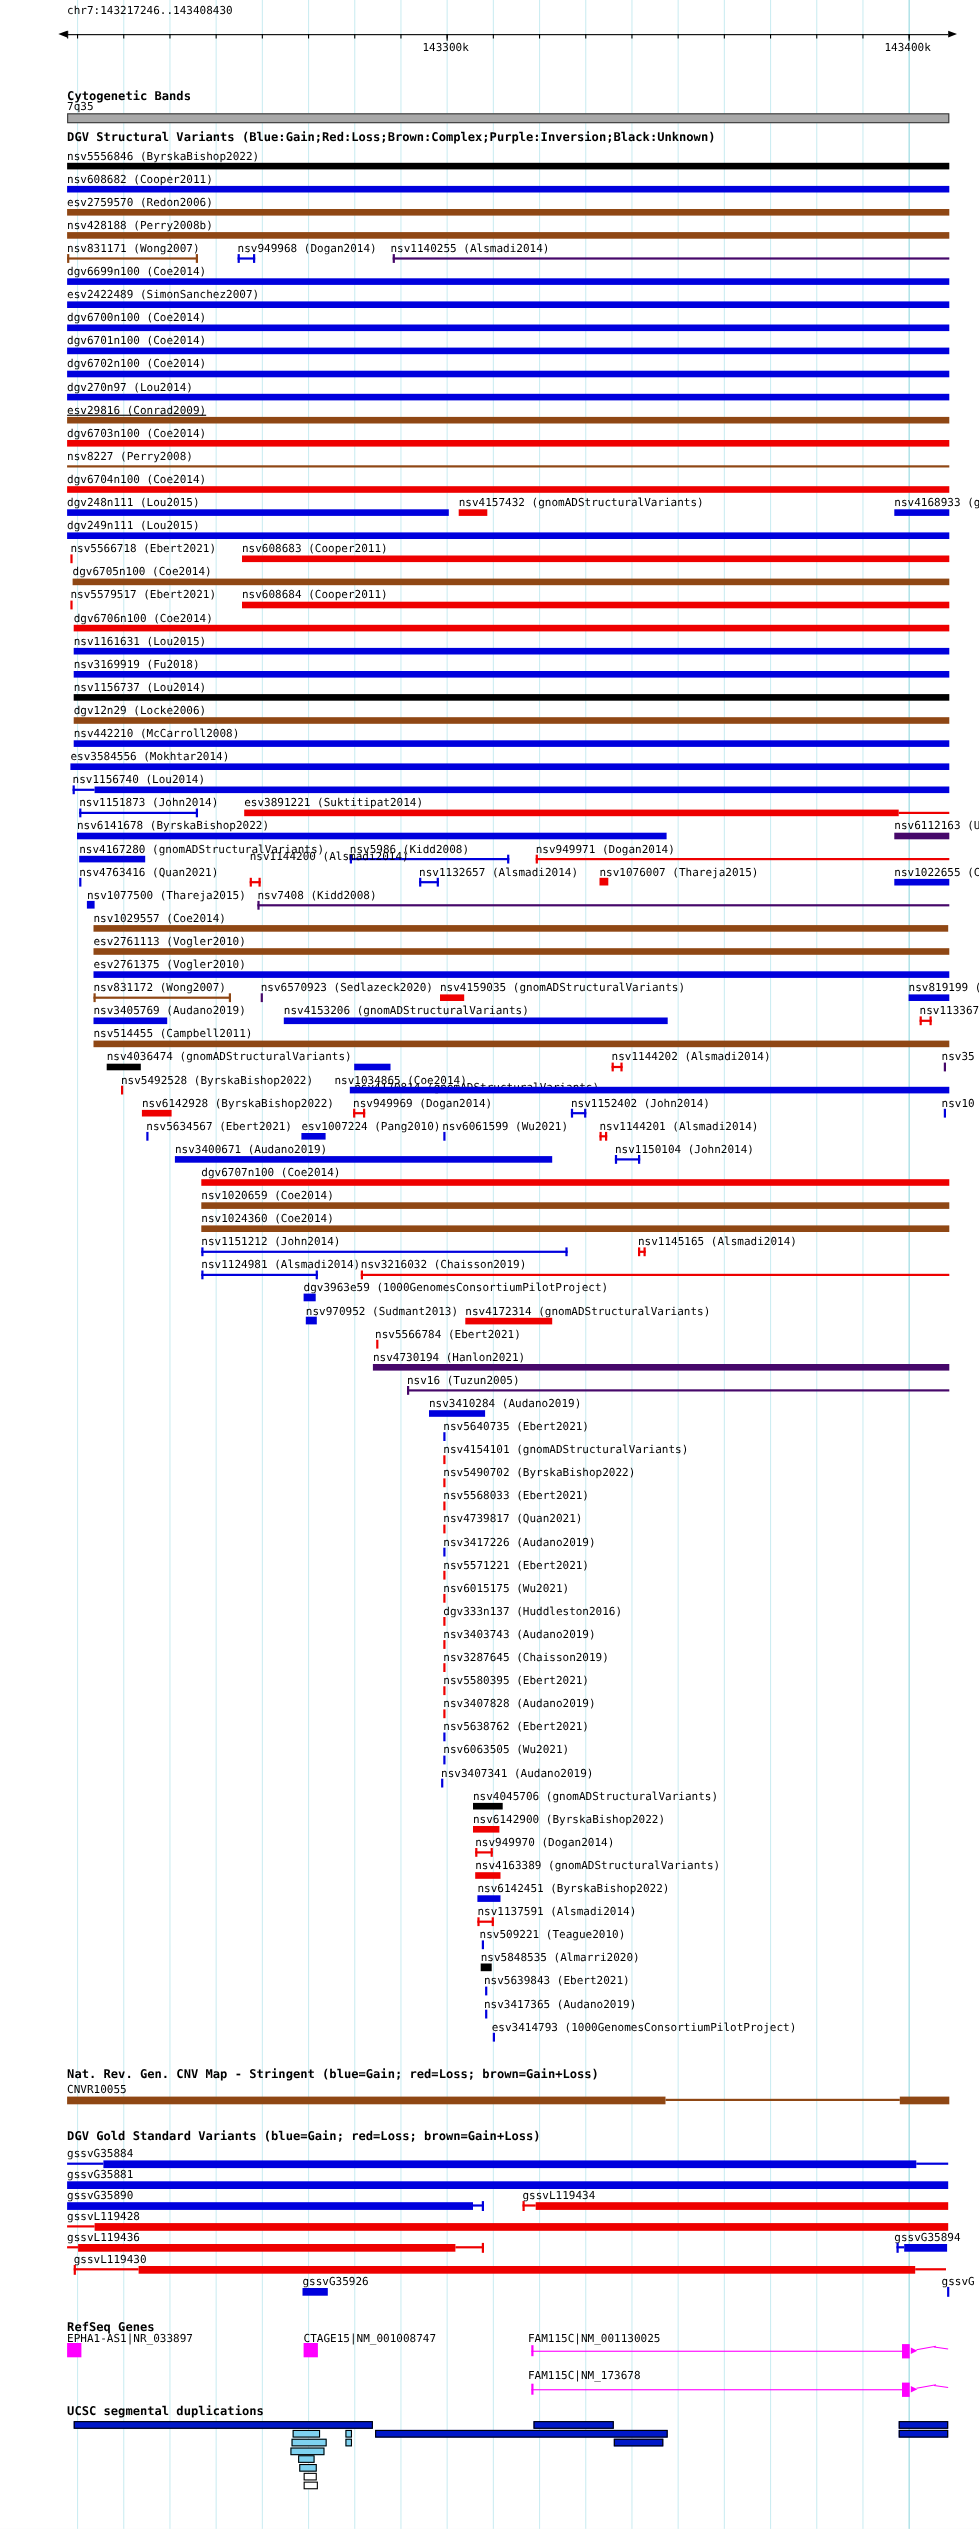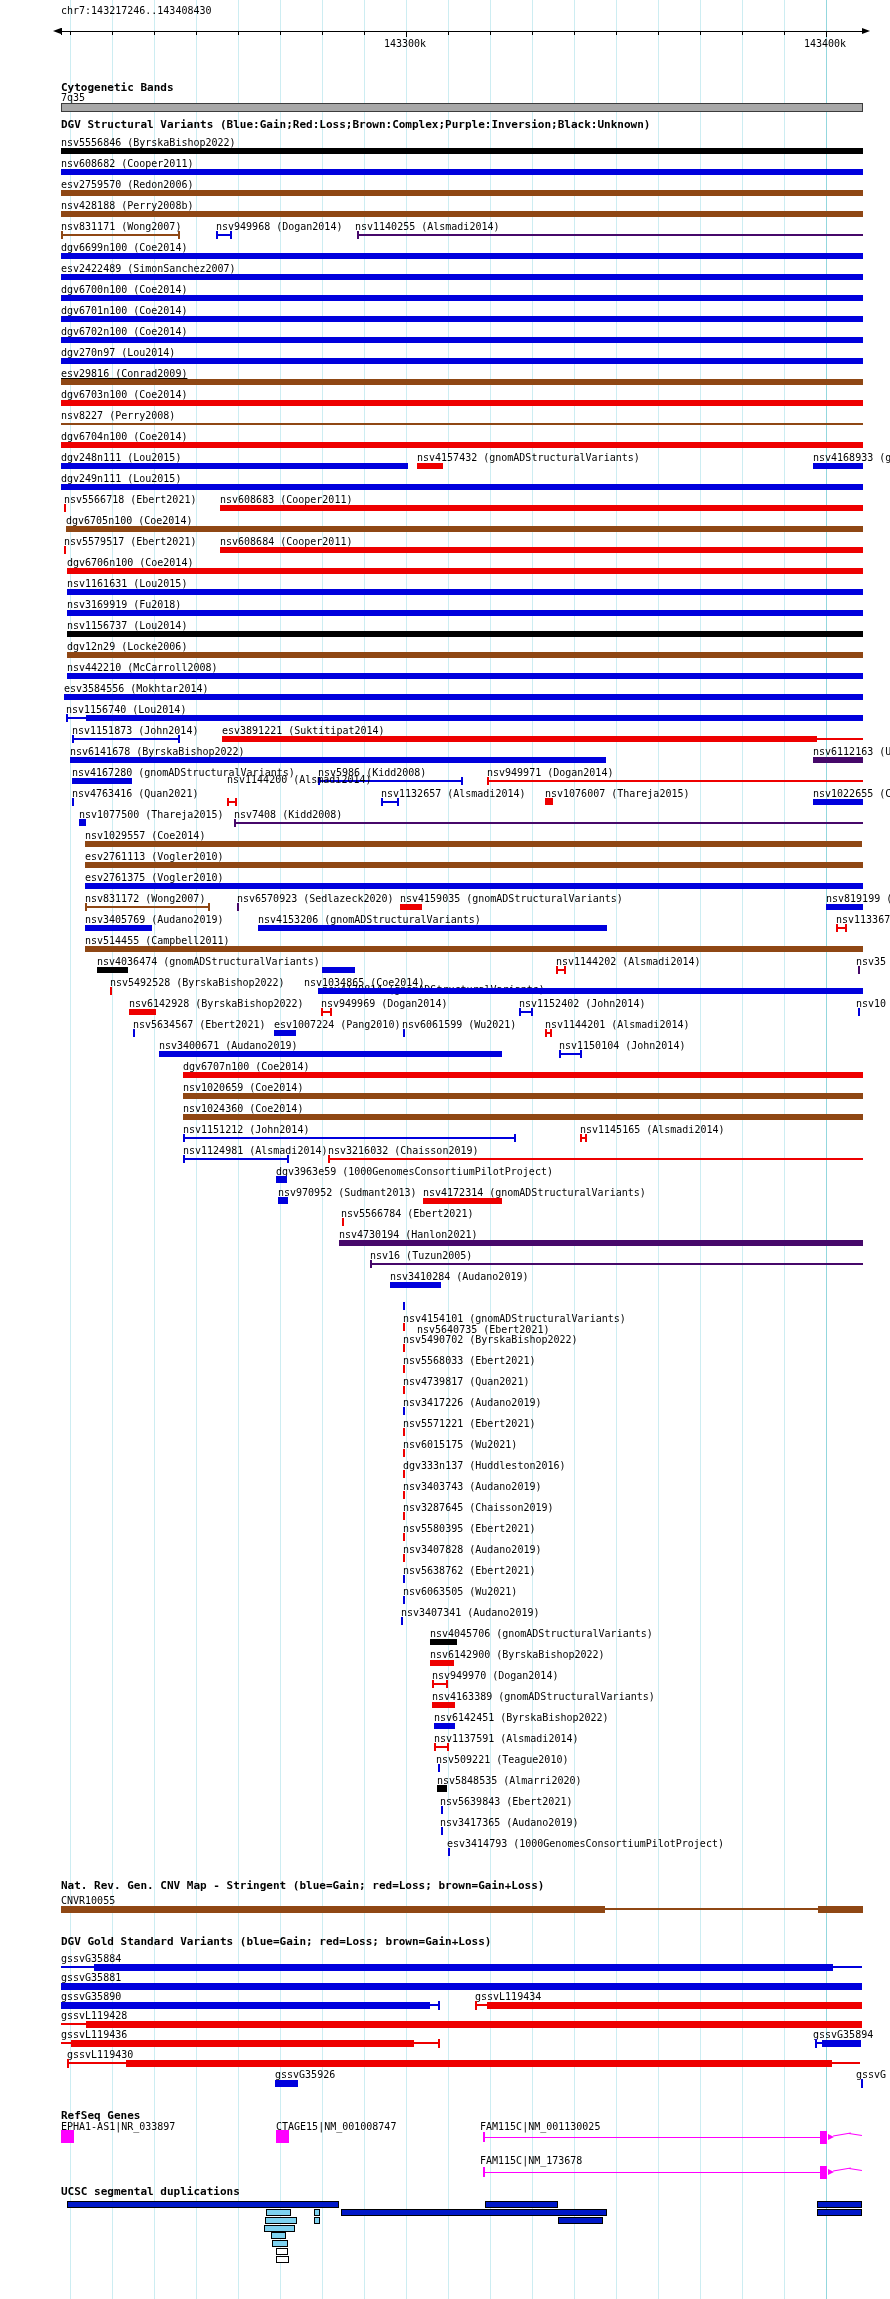--- a/index.html
+++ b/index.html
@@ -289,21 +289,21 @@
       <div class="seg" style="left: 423px; top: 1198px; width: 79px; height: 6px; background: rgb(238, 0, 0);"></div>
       <div class="lbl" style="left: 341px; top: 1209px;">nsv5566784 (Ebert2021)</div>
       <div class="seg" style="left: 342px; top: 1218px; width: 2px; height: 8px; background: rgb(238, 0, 0);"></div>
       <div class="lbl" style="left: 339px; top: 1230px;">nsv4730194 (Hanlon2021)</div>
       <div class="seg" style="left: 339px; top: 1240px; width: 524px; height: 6px; background: rgb(70, 8, 106);"></div>
       <div class="lbl" style="left: 370px; top: 1251px;">nsv16 (Tuzun2005)</div>
       <div class="seg" style="left: 370px; top: 1263px; width: 493px; height: 2px; background: rgb(70, 8, 106);"></div>
       <div class="seg" style="left: 370px; top: 1260px; width: 2px; height: 8px; background: rgb(70, 8, 106);"></div>
       <div class="lbl" style="left: 390px; top: 1272px;">nsv3410284 (Audano2019)</div>
       <div class="seg" style="left: 390px; top: 1282px; width: 51px; height: 6px; background: rgb(0, 0, 221);"></div>
-      <div class="lbl" style="left: 417px; top: 1293px; margin-top: 32px;">nsv5640735 (Ebert2021)</div>
+      <div class="lbl" style="left: 403px; top: 1293px;">nsv5640735 (Ebert2021)</div>
       <div class="seg" style="left: 403px; top: 1302px; width: 2px; height: 8px; background: rgb(0, 0, 221);"></div>
       <div class="lbl" style="left: 403px; top: 1314px;">nsv4154101 (gnomADStructuralVariants)</div>
       <div class="seg" style="left: 403px; top: 1323px; width: 2px; height: 8px; background: rgb(238, 0, 0);"></div>
       <div class="lbl" style="left: 403px; top: 1335px;">nsv5490702 (ByrskaBishop2022)</div>
       <div class="seg" style="left: 403px; top: 1344px; width: 2px; height: 8px; background: rgb(238, 0, 0);"></div>
       <div class="lbl" style="left: 403px; top: 1356px;">nsv5568033 (Ebert2021)</div>
       <div class="seg" style="left: 403px; top: 1365px; width: 2px; height: 8px; background: rgb(238, 0, 0);"></div>
       <div class="lbl" style="left: 403px; top: 1377px;">nsv4739817 (Quan2021)</div>
       <div class="seg" style="left: 403px; top: 1386px; width: 2px; height: 8px; background: rgb(238, 0, 0);"></div>
       <div class="lbl" style="left: 403px; top: 1398px;">nsv3417226 (Audano2019)</div>

